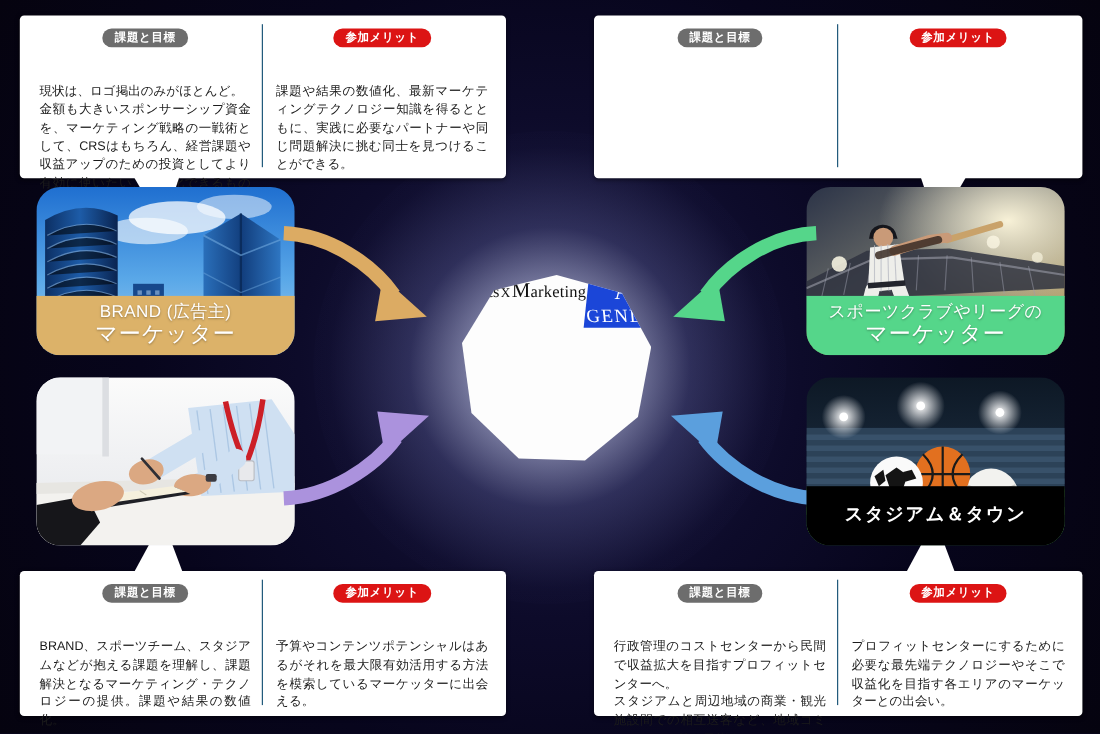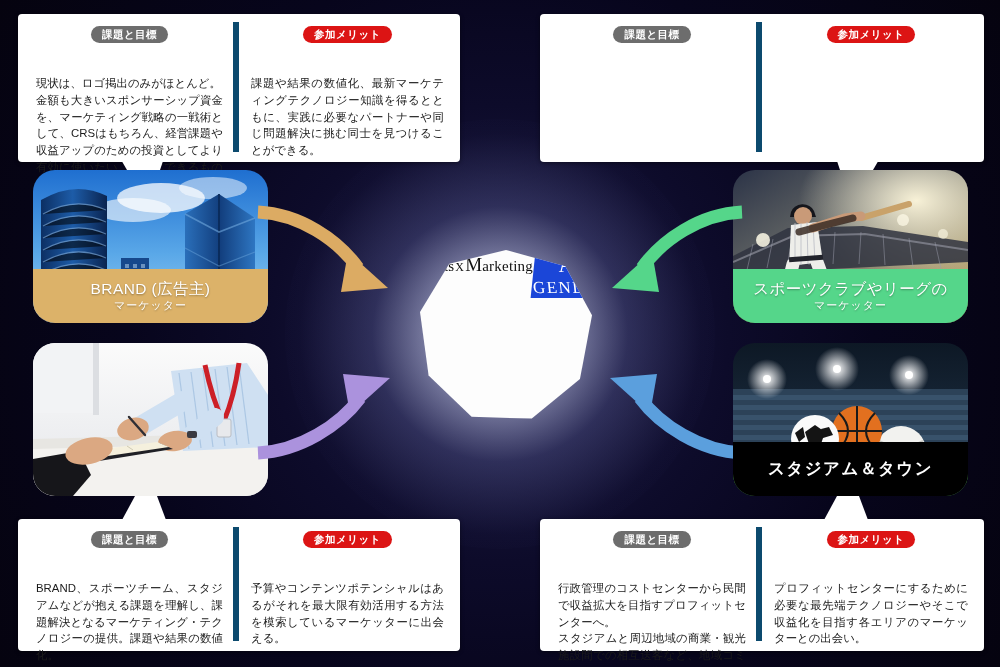--- a/index.html
+++ b/index.html
@@ -40,21 +40,21 @@
     padding:8px 6px 10px 6px;
     box-shadow:0 1px 4px rgba(0,0,0,.45);
   }
   .panel-col{
     box-sizing:border-box;
     padding:2px 10px 0 12px;
     display:flex;
     flex-direction:column;
     align-items:stretch;
   }
-  .panel-col.left{ flex:0 0 50%; border-right:6px solid #0c4a6e; }
+  .panel-col.left{ flex:0 0 50%; border-right:1px solid #0c4a6e; }
   .panel-col.right{ flex:0 0 50%; }
   .badge-row{ text-align:center; margin-bottom:5px; }
   .badge{
     display:inline-block;
     font-size:10.5px;
     font-weight:bold;
     letter-spacing:.5px;
     color:#ffffff;
     padding:2px 11px 3px 11px;
     border-radius:9px;
@@ -97,21 +97,21 @@
     display:flex;
     flex-direction:column;
     align-items:center;
     justify-content:center;
     color:#ffffff;
     text-shadow:0 1px 2px rgba(0,0,0,.35);
     line-height:1.18;
     z-index:4;
   }
   .cap .l1{ font-size:15.5px; letter-spacing:.4px;}
-  .cap .l2{ font-size:11px; letter-spacing:1px;}
+  .cap .l2{ font-size:20px; letter-spacing:1px;}
   .cap.single .l1{ font-size:16.5px; letter-spacing:1.5px; font-weight:600;}
 
   
   #logo-wrap{
     position:absolute;
     left:420px;top:250px;
     width:172px;height:172px;
     z-index:6;
   }
   #logo-poly{

